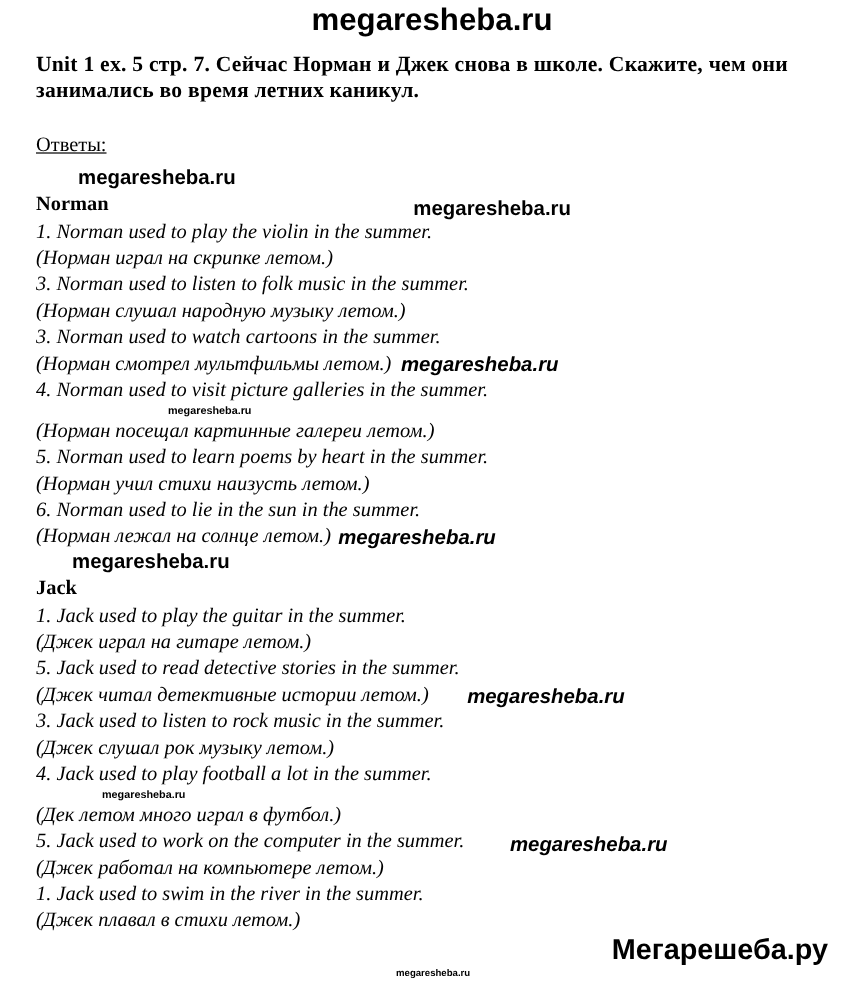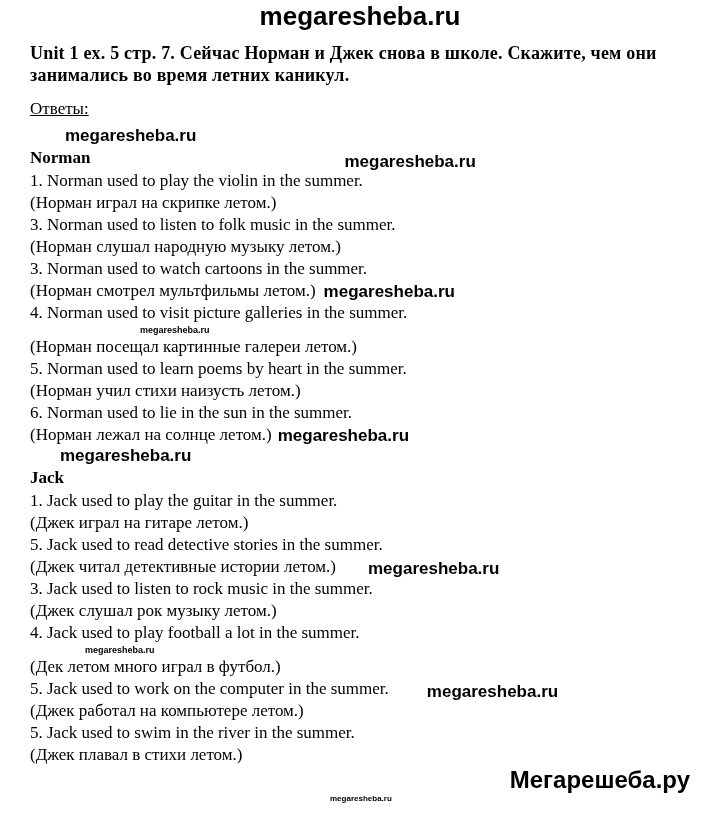--- a/index.html
+++ b/index.html
@@ -22,21 +22,21 @@
     text-align: center;
   }
   .task-title {
     margin-top: 10px;
     font-weight: bold;
     font-size: 18px;
     line-height: 22px;
     letter-spacing: 0.2px;
   }
   .answers-label {
-    margin-top: 12px;
+    margin-top: 24px;
     font-size: 17px;
     line-height: 22px;
     text-decoration: underline;
   }
   .wm {
     font-family: "Liberation Sans", "DejaVu Sans", sans-serif;
     font-weight: bold;
     font-size: 17px;
     line-height: 20px;
     color: #000000;
@@ -44,20 +44,21 @@
   }
   .wm-after-answers { margin-top: 6px; margin-left: 35px; }
   .heading-row { line-height: 24px; height: 24px; white-space: nowrap; }
   .section-heading { font-weight: bold; font-size: 17px; }
   .wm-beside-heading { margin-left: 250px; position: relative; top: 4px; display: inline-block; }
   .line {
     font-size: 17px;
     line-height: 22px;
     height: 22px;
     white-space: nowrap;
+    font-style: italic;
   }
   .wm-inline { margin-left: 8px; display: inline-block; position: relative; top: 1px; }
   .wm-inline-near { margin-left: 6px; display: inline-block; position: relative; top: 1px; }
   .wm-inline-far { margin-left: 32px; display: inline-block; position: relative; top: 2px; }
   .wm-inline-far2 { margin-left: 38px; display: inline-block; position: relative; top: 3px; }
   .wm-before-jack { margin-left: 30px; }
   .tiny-wm {
     font-family: "Liberation Sans", "DejaVu Sans", sans-serif;
     font-weight: bold;
     font-size: 9px;
@@ -127,19 +128,19 @@
   <div class="line">3. Jack used to listen to rock music in the summer.</div>
   <div class="line">(Джек слушал рок музыку летом.)</div>
 
   <div class="line">4. Jack used to play football a lot in the summer.</div>
   <div class="tiny-wm tiny-jack">megaresheba.ru</div>
   <div class="line">(Дек летом много играл в футбол.)</div>
 
   <div class="line"><span>5. Jack used to work on the computer in the summer.</span><span class="wm wm-inline-far2">megaresheba.ru</span></div>
   <div class="line">(Джек работал на компьютере летом.)</div>
 
-  <div class="line">5. Jack used to swim in the river in the summer.</div>
+  <div class="line">1. Jack used to swim in the river in the summer.</div>
   <div class="line">(Джек плавал в стихи летом.)</div>
 
   <div class="bottom-brand">Мегарешеба.ру</div>
   <div class="tiny-wm tiny-bottom">megaresheba.ru</div>
 
 </div>
 
 </body></html>

